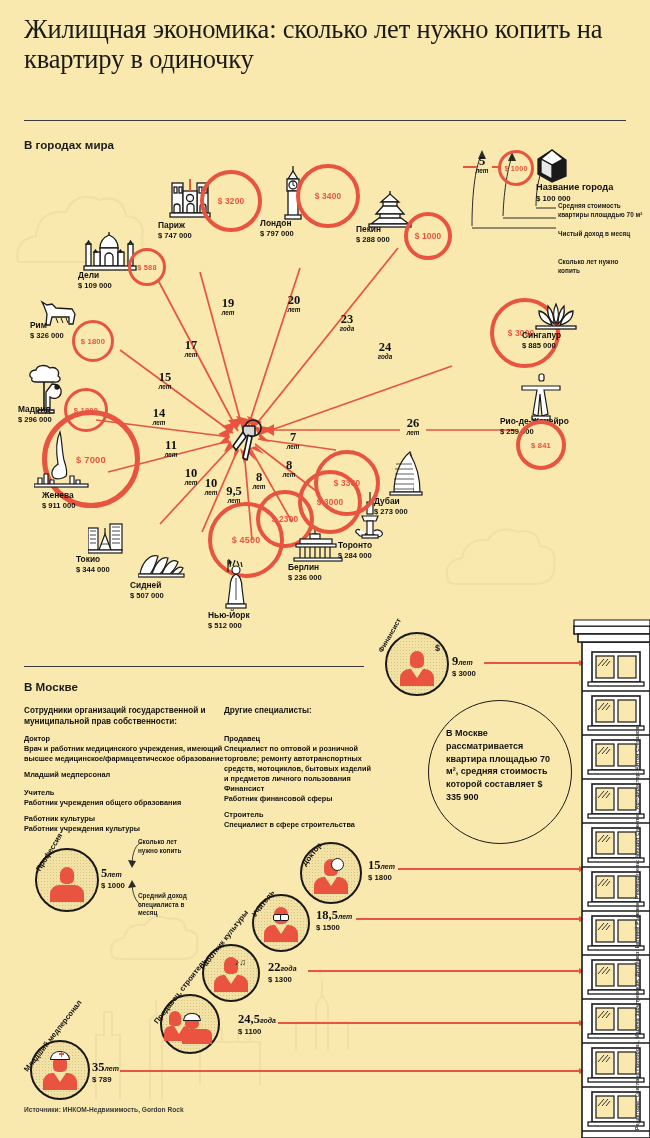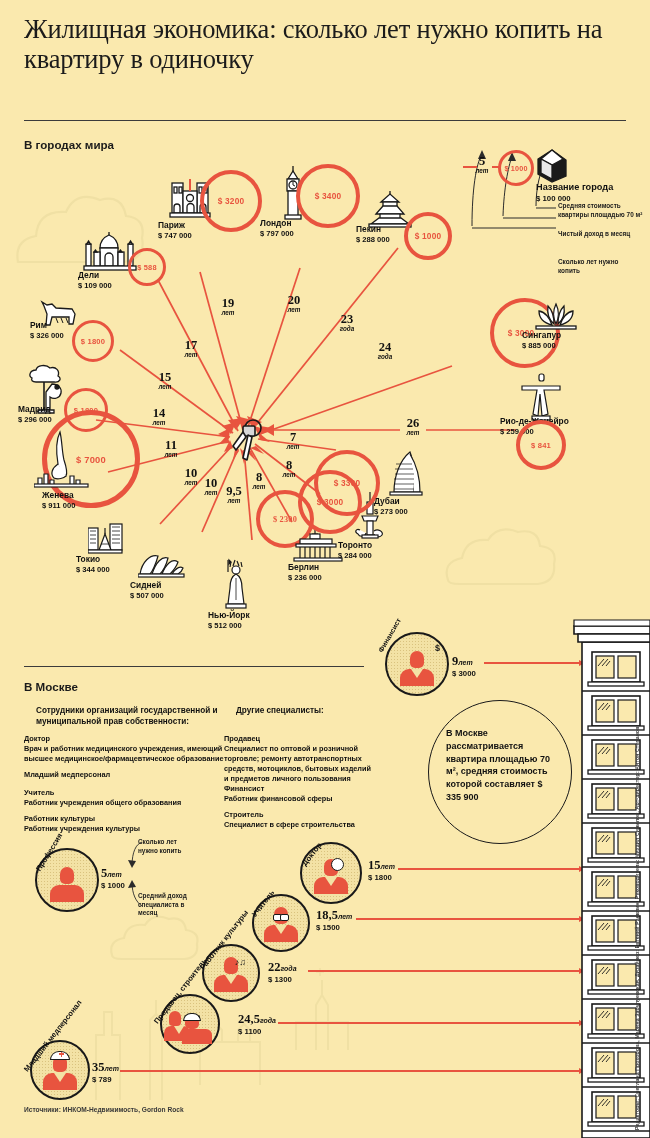--- a/index.html
+++ b/index.html
@@ -48,21 +48,21 @@
   .yr .n{font-family:"Liberation Serif",serif;font-size:12.5px;font-weight:700;color:#111;display:block;}
   .yr .u{font-size:6.3px;font-style:italic;color:#111;display:block;font-weight:600;}
 
   
   .lg-line{position:absolute;background:#e8543f;height:2.4px;}
   .lg-note{position:absolute;font-size:6.4px;line-height:1.34;font-weight:700;color:#1b1b1b;}
   .lg-city{position:absolute;font-size:9.2px;font-weight:700;color:#111;white-space:nowrap;}
   .lg-price{position:absolute;font-size:7.8px;font-weight:600;color:#111;white-space:nowrap;}
 
   
-  .m-h{position:absolute;font-size:8.2px;font-weight:700;line-height:1.32;color:#111;margin-left:12px;}
+  .m-h{position:absolute;font-size:8.2px;font-weight:700;line-height:1.32;color:#111;}
   .m-t{position:absolute;font-size:7.4px;font-weight:700;line-height:1.34;color:#111;}
   .m-b{position:absolute;font-size:7.3px;font-weight:600;line-height:1.36;color:#111;}
 
   
   .pb{position:absolute;border-radius:50%;border:2px solid #191919;box-sizing:border-box;
       background-color:#f3e2a5;
       background-image:radial-gradient(#d9c27e 0.9px, transparent 1px);
       background-size:3px 3px;}
   .pbody{position:absolute;left:50%;bottom:14%;transform:translateX(-50%);}
   .pb-head{width:14px;height:17px;border-radius:7px 7px 5px 5px;background:#e8543f;margin:0 auto;}
@@ -383,41 +383,44 @@
     </svg>
     <div class="citylab" style="left:130px;top:430px;width:62px;">
       <div class="nm">Сидней</div>
       <div class="pr">$ 507 000</div>
     </div>
     <div class="yr" style="left:198px;top:328px;width:26px;">
       <span class="n">10</span>
       <span class="u">лет</span>
     </div>
 
+    <div class="ring" style="left:208px;top:352px;width:76px;height:76px;border-width:4.8px;">
+      <span style="font-size:9px;">$ 4500</span>
+    </div>
     <svg style="position:absolute;left:218px;top:408px;" width="34" height="54">
       <g stroke="#1a1a1a" stroke-width="1.2" fill="#fff">
         <path d="M17 2 L15 8 M19 3 L21 8 M13 4 L12 9 M23 4 L24 9"></path>
         <circle cx="18" cy="12" r="4"></circle>
         <path d="M11 6 L11 2 L13 4 Z" fill="#1a1a1a"></path>
         <path d="M10 2 L10 14"></path>
         <path d="M18 16 C14 18 12 24 12 30 L10 46 L26 46 L24 30 C24 24 22 18 18 16 Z"></path>
         <path d="M18 20 L18 42" stroke-width="0.8"></path>
         <rect x="8" y="46" width="20" height="4"></rect>
       </g>
     </svg>
     <div class="citylab" style="left:208px;top:460px;width:76px;">
       <div class="nm">Нью-Йорк</div>
       <div class="pr">$ 512 000</div>
     </div>
     <div class="yr" style="left:220px;top:336px;width:28px;">
       <span class="n">9,5</span>
       <span class="u">лет</span>
     </div>
 
-    <div class="ring" style="left:256px;top:340px;width:58px;height:58px;border-width:4.4px;font-family:Liberation Serif, serif;">
+    <div class="ring" style="left:256px;top:340px;width:58px;height:58px;border-width:4.4px;">
       <span>$ 2300</span>
     </div>
     <svg style="position:absolute;left:292px;top:378px;" width="52" height="34">
       <g stroke="#1a1a1a" stroke-width="1.2" fill="#fff">
         <path d="M23 2 L23 6 M20 6 h6"></path>
         <rect x="18" y="6" width="10" height="5"></rect>
         <rect x="8" y="11" width="32" height="5"></rect>
         <rect x="4" y="16" width="40" height="3"></rect>
         <path d="M8 30 L8 19 M13 30 L13 19 M18 30 L18 19 M23 30 L23 19 M28 30 L28 19 M33 30 L33 19 M38 30 L38 19"></path>
         <rect x="2" y="30" width="48" height="3"></rect>

